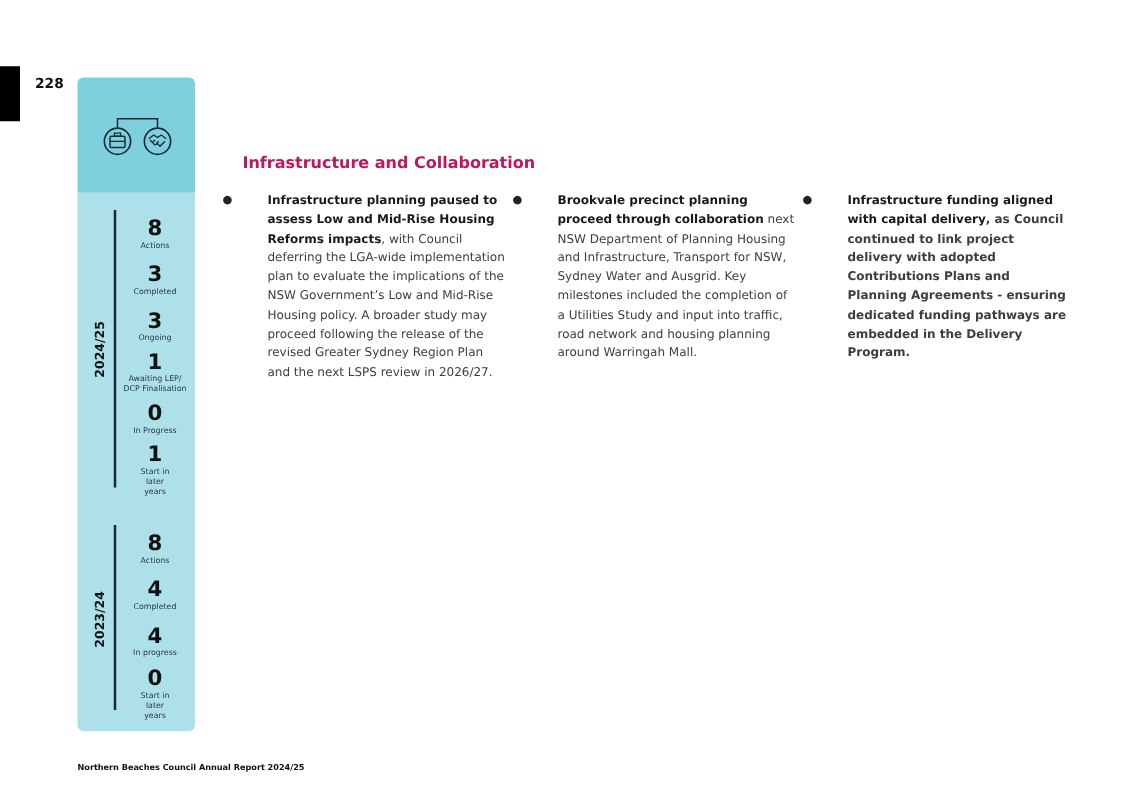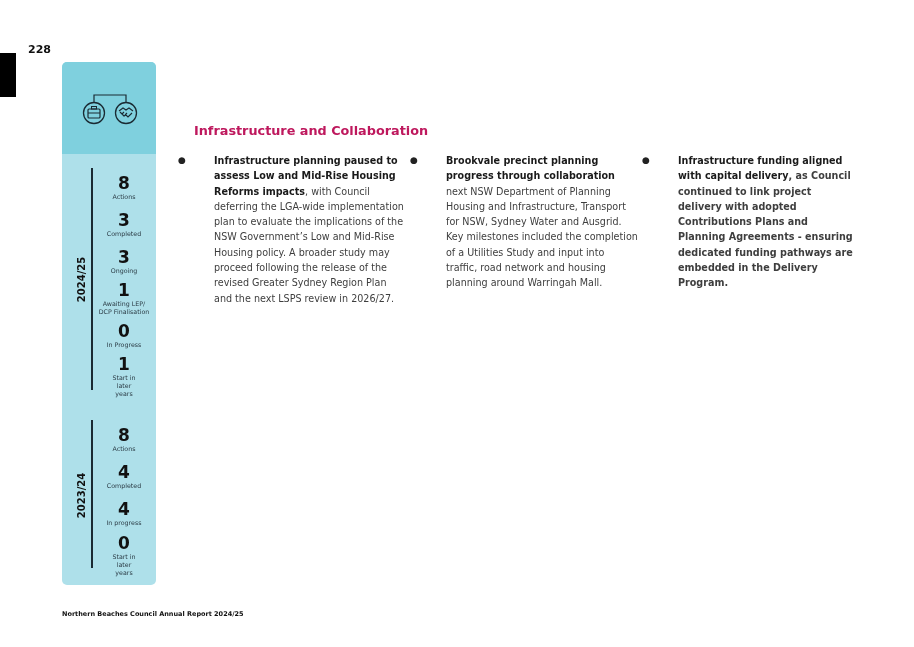--- a/index.html
+++ b/index.html
@@ -1,21 +1,21 @@
 <!DOCTYPE html>
 <html><head>
 <meta charset="utf-8">
 <style>
   html, body { margin:0; padding:0; }
   body {
     width:914px; height:647px; background:#ffffff; position:relative; overflow:hidden;
     font-family:"DejaVu Sans", "Liberation Sans", sans-serif; color:#1a1a1a;
   }
   .page-tab { position:absolute; left:0; top:53px; width:16px; height:44px; background:#000; }
-  .page-num { position:absolute; left:28px; top:43px; font-size:11px; font-weight:bold; color:#111; }
+  .page-num { position:absolute; left:28px; top:60px; font-size:11px; font-weight:bold; color:#111; }
 
   .sidebar {
     position:absolute; left:62px; top:62px; width:94px; height:523px;
     background:#aee0ea; border-radius:5px; overflow:hidden;
   }
   .sidebar-top {
     position:absolute; left:0; top:0; width:94px; height:92px; background:#7fd0de;
   }
   .icon-group { position:absolute; left:20px; top:29px; width:56px; height:34px; }
 
@@ -118,21 +118,21 @@
 <div class="col" style="left:178px;width:215px;">
   <span class="bullet">●</span>
   <div class="text" style="width:190px;">
     <b>Infrastructure planning paused to assess Low and Mid-Rise Housing Reforms impacts</b><span>, with Council deferring the LGA-wide implementation plan to evaluate the implications of the NSW Government’s Low and Mid-Rise Housing policy. A broader study may proceed following the release of the revised Greater Sydney Region Plan and the next LSPS review in 2026/27.</span>
   </div>
 </div>
 
 <div class="col" style="left:410px;width:215px;">
   <span class="bullet">●</span>
   <div class="text" style="width:192px;">
-    <b>Brookvale precinct planning progress through collaboration</b><span> next NSW Department of Planning Housing and Infrastructure, Transport for NSW, Sydney Water and Ausgrid. Key milestones included the completion of a Utilities Study and input into traffic, road network and housing planning around Warringah Mall.</span>
+    <b>Brookvale precinct planning proceed through collaboration</b><span> next NSW Department of Planning Housing and Infrastructure, Transport for NSW, Sydney Water and Ausgrid. Key milestones included the completion of a Utilities Study and input into traffic, road network and housing planning around Warringah Mall.</span>
   </div>
 </div>
 
 <div class="col" style="left:642px;width:200px;">
   <span class="bullet">●</span>
   <div class="text" style="width:178px;font-weight:bold;">
     <b>Infrastructure funding aligned with capital delivery</b><span>, as Council continued to link project delivery with adopted Contributions Plans and Planning Agreements - ensuring dedicated funding pathways are embedded in the Delivery Program.</span>
   </div>
 </div>
 

